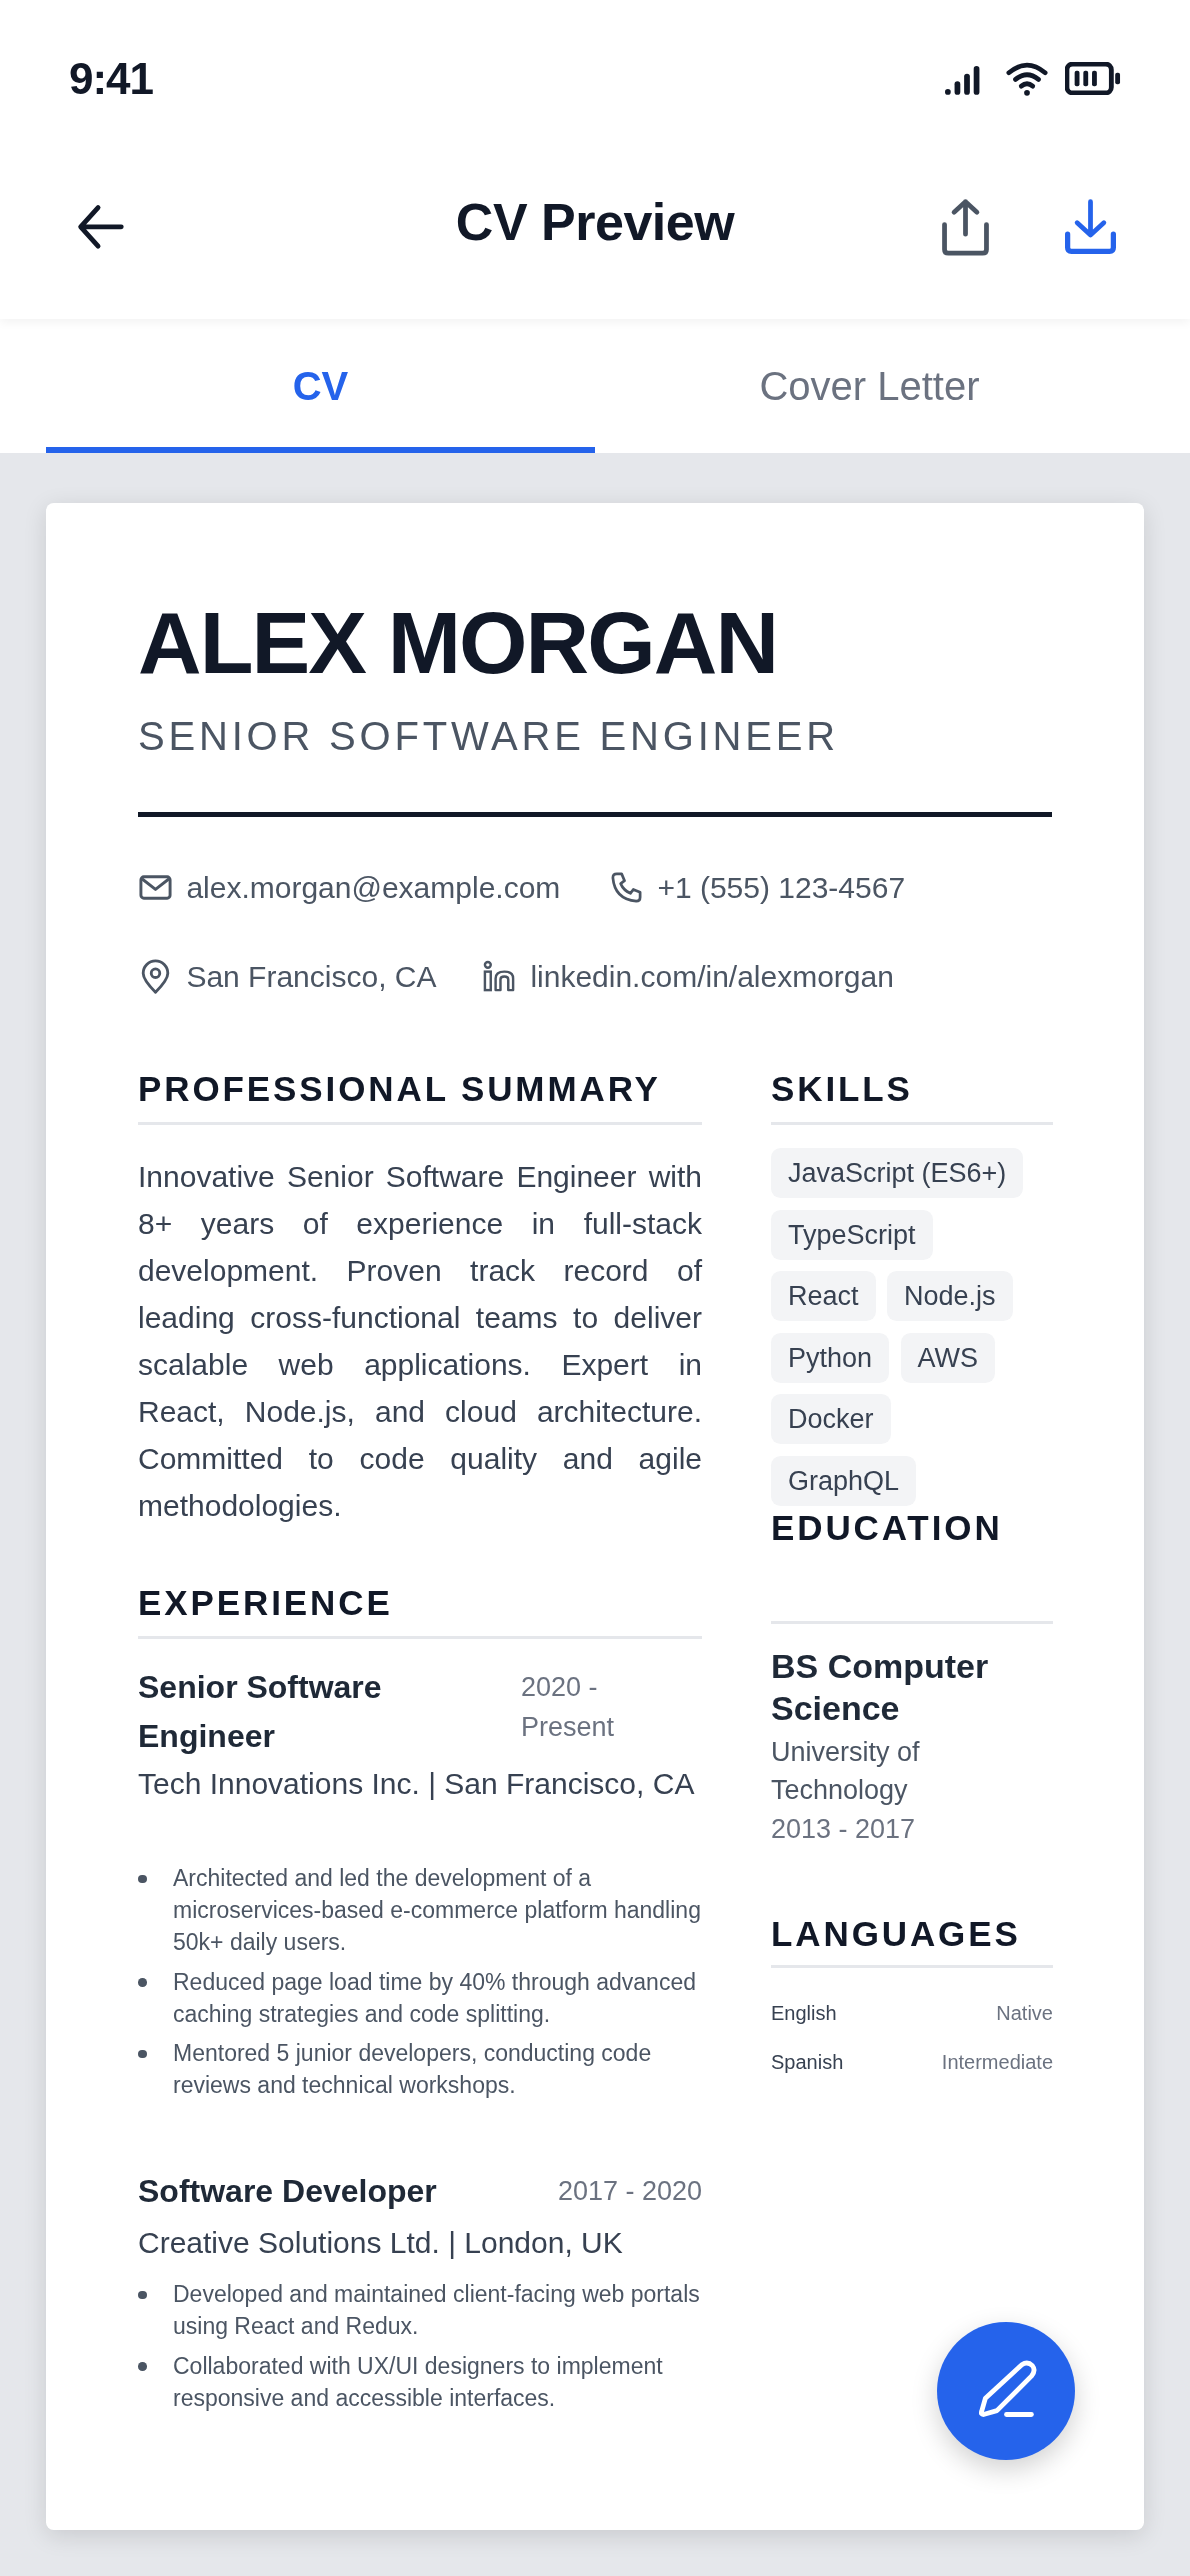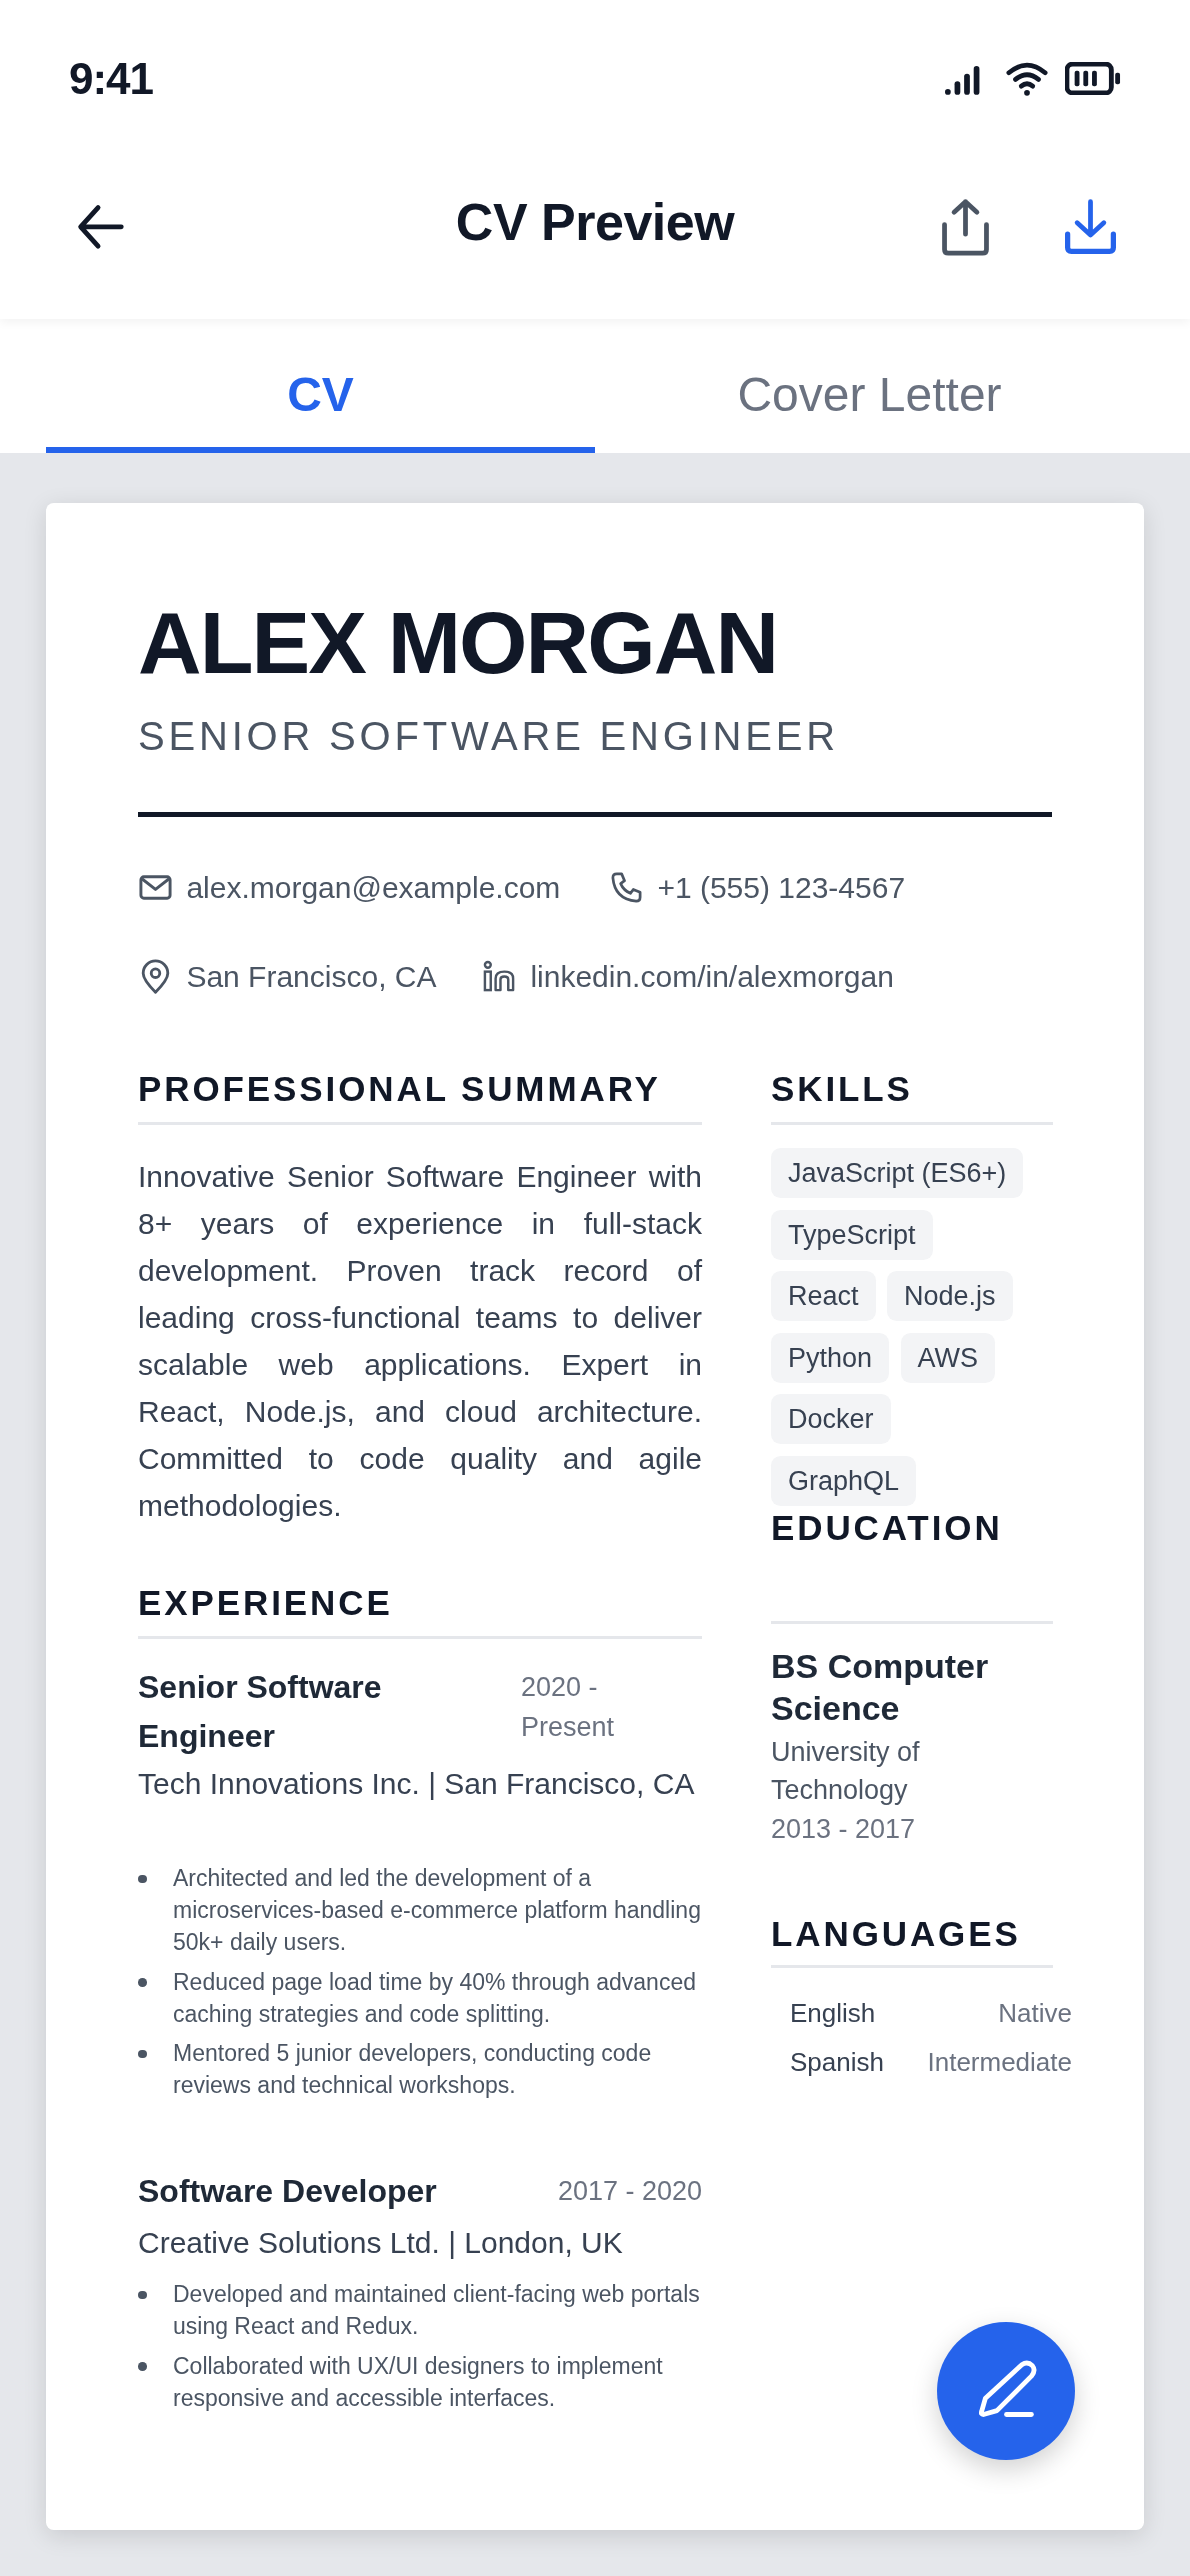--- a/index.html
+++ b/index.html
@@ -9,21 +9,21 @@
   .top { position: absolute; left: 0; top: 0; width: 1190px; height: 319px; background: #ffffff; box-shadow: 0 3.8px 9.6px rgba(0,0,0,0.05); z-index: 2; }
   .status-time { position: absolute; left: 69px; top: 54px; font-size: 44px; font-weight: 700; letter-spacing: -1px; color: #111827; }
   .status-icons { position: absolute; right: 69px; top: 61px; display: flex; align-items: center; gap: 17px; }
 
   .nav-back { position: absolute; left: 71px; top: 194px; width: 58px; height: 58px; cursor: pointer; }
   .nav-title { position: absolute; left: 0; right: 0; top: 192px; text-align: center; font-size: 52px; font-weight: 700; color: #111827; letter-spacing: -0.5px; }
   .nav-share { position: absolute; left: 935px; top: 196px; width: 61px; height: 61px; cursor: pointer; }
   .nav-download { position: absolute; left: 1060px; top: 196px; width: 61px; height: 61px; cursor: pointer; }
 
   .tabs { position: absolute; left: 0; top: 319px; width: 1190px; height: 134px; background: #ffffff; z-index: 1; }
-  .tab { position: absolute; top: 8px; height: 134px; width: 549px; display: flex; align-items: center; justify-content: center; font-size: 48px; cursor: pointer; }
+  .tab { position: absolute; top: 0; height: 134px; width: 549px; display: flex; align-items: center; justify-content: center; font-size: 40px; cursor: pointer; }
   .tab.active { left: 46px; color: #2563eb; font-weight: 700; }
   .tab.inactive { left: 595px; color: #6b7280; font-weight: 400; }
   .tab-underline { position: absolute; left: 46px; top: 128px; width: 549px; height: 5.8px; background: #2563eb; }
 
   .card { position: absolute; left: 46px; top: 503px; width: 1098px; height: 2027px; background: #ffffff; border-radius: 7.7px; box-shadow: 0 5.8px 23px rgba(0,0,0,0.12); }
 
   .name { position: absolute; left: 92px; top: 96px; font-size: 88px; font-weight: 700; color: #111827; letter-spacing: -1.9px; line-height: 1; }
   .role { position: absolute; left: 92px; top: 213px; font-size: 40px; color: #4b5563; letter-spacing: 3.8px; line-height: 1; }
   .name-rule { position: absolute; left: 92px; top: 309px; width: 914px; height: 4.8px; background: #111827; }
 
@@ -42,21 +42,21 @@
   .bullets li { position: relative; padding-left: 35px; font-size: 23px; line-height: 32px; color: #4b5563; margin-bottom: 7.7px; }
   .bullets li::before { content: ""; position: absolute; left: 0; top: 12.5px; width: 8.6px; height: 8.6px; border-radius: 50%; background: #4b5563; }
 
   .skills { position: absolute; left: 725px; top: 645px; width: 288px; display: flex; flex-wrap: wrap; gap: 11.5px 11.5px; }
   .skill { background: #f3f4f6; border-radius: 9.6px; padding: 0 17px; height: 50px; line-height: 50px; font-size: 27px; color: #374151; }
 
   .edu-degree { position: absolute; left: 725px; top: 1142px; width: 288px; font-size: 34px; font-weight: 700; color: #1f2937; line-height: 42px; }
   .edu-school { position: absolute; left: 725px; top: 1230px; width: 288px; font-size: 27px; color: #4b5563; line-height: 38px; }
   .edu-years { position: absolute; left: 725px; top: 1307px; font-size: 27px; color: #6b7280; line-height: 38px; }
 
-  .lang-row { position: absolute; left: 744px; width: 282px; display: flex; justify-content: space-between; font-size: 26px; line-height: 38px; }
+  .lang-row { position: absolute; left: 725px; width: 282px; display: flex; justify-content: space-between; font-size: 20px; line-height: 38px; }
   .lang-name { color: #374151; }
   .lang-level { color: #6b7280; }
 
   .fab { position: absolute; left: 937px; top: 2322px; width: 138px; height: 138px; border-radius: 50%; background: #2563eb; box-shadow: 0 9.6px 27px rgba(0,0,0,0.18); display: flex; align-items: center; justify-content: center; cursor: pointer; z-index: 5; }
 </style>
 </head>
 <body>
 
 <div class="top">
   <div class="status-time">9:41</div>

